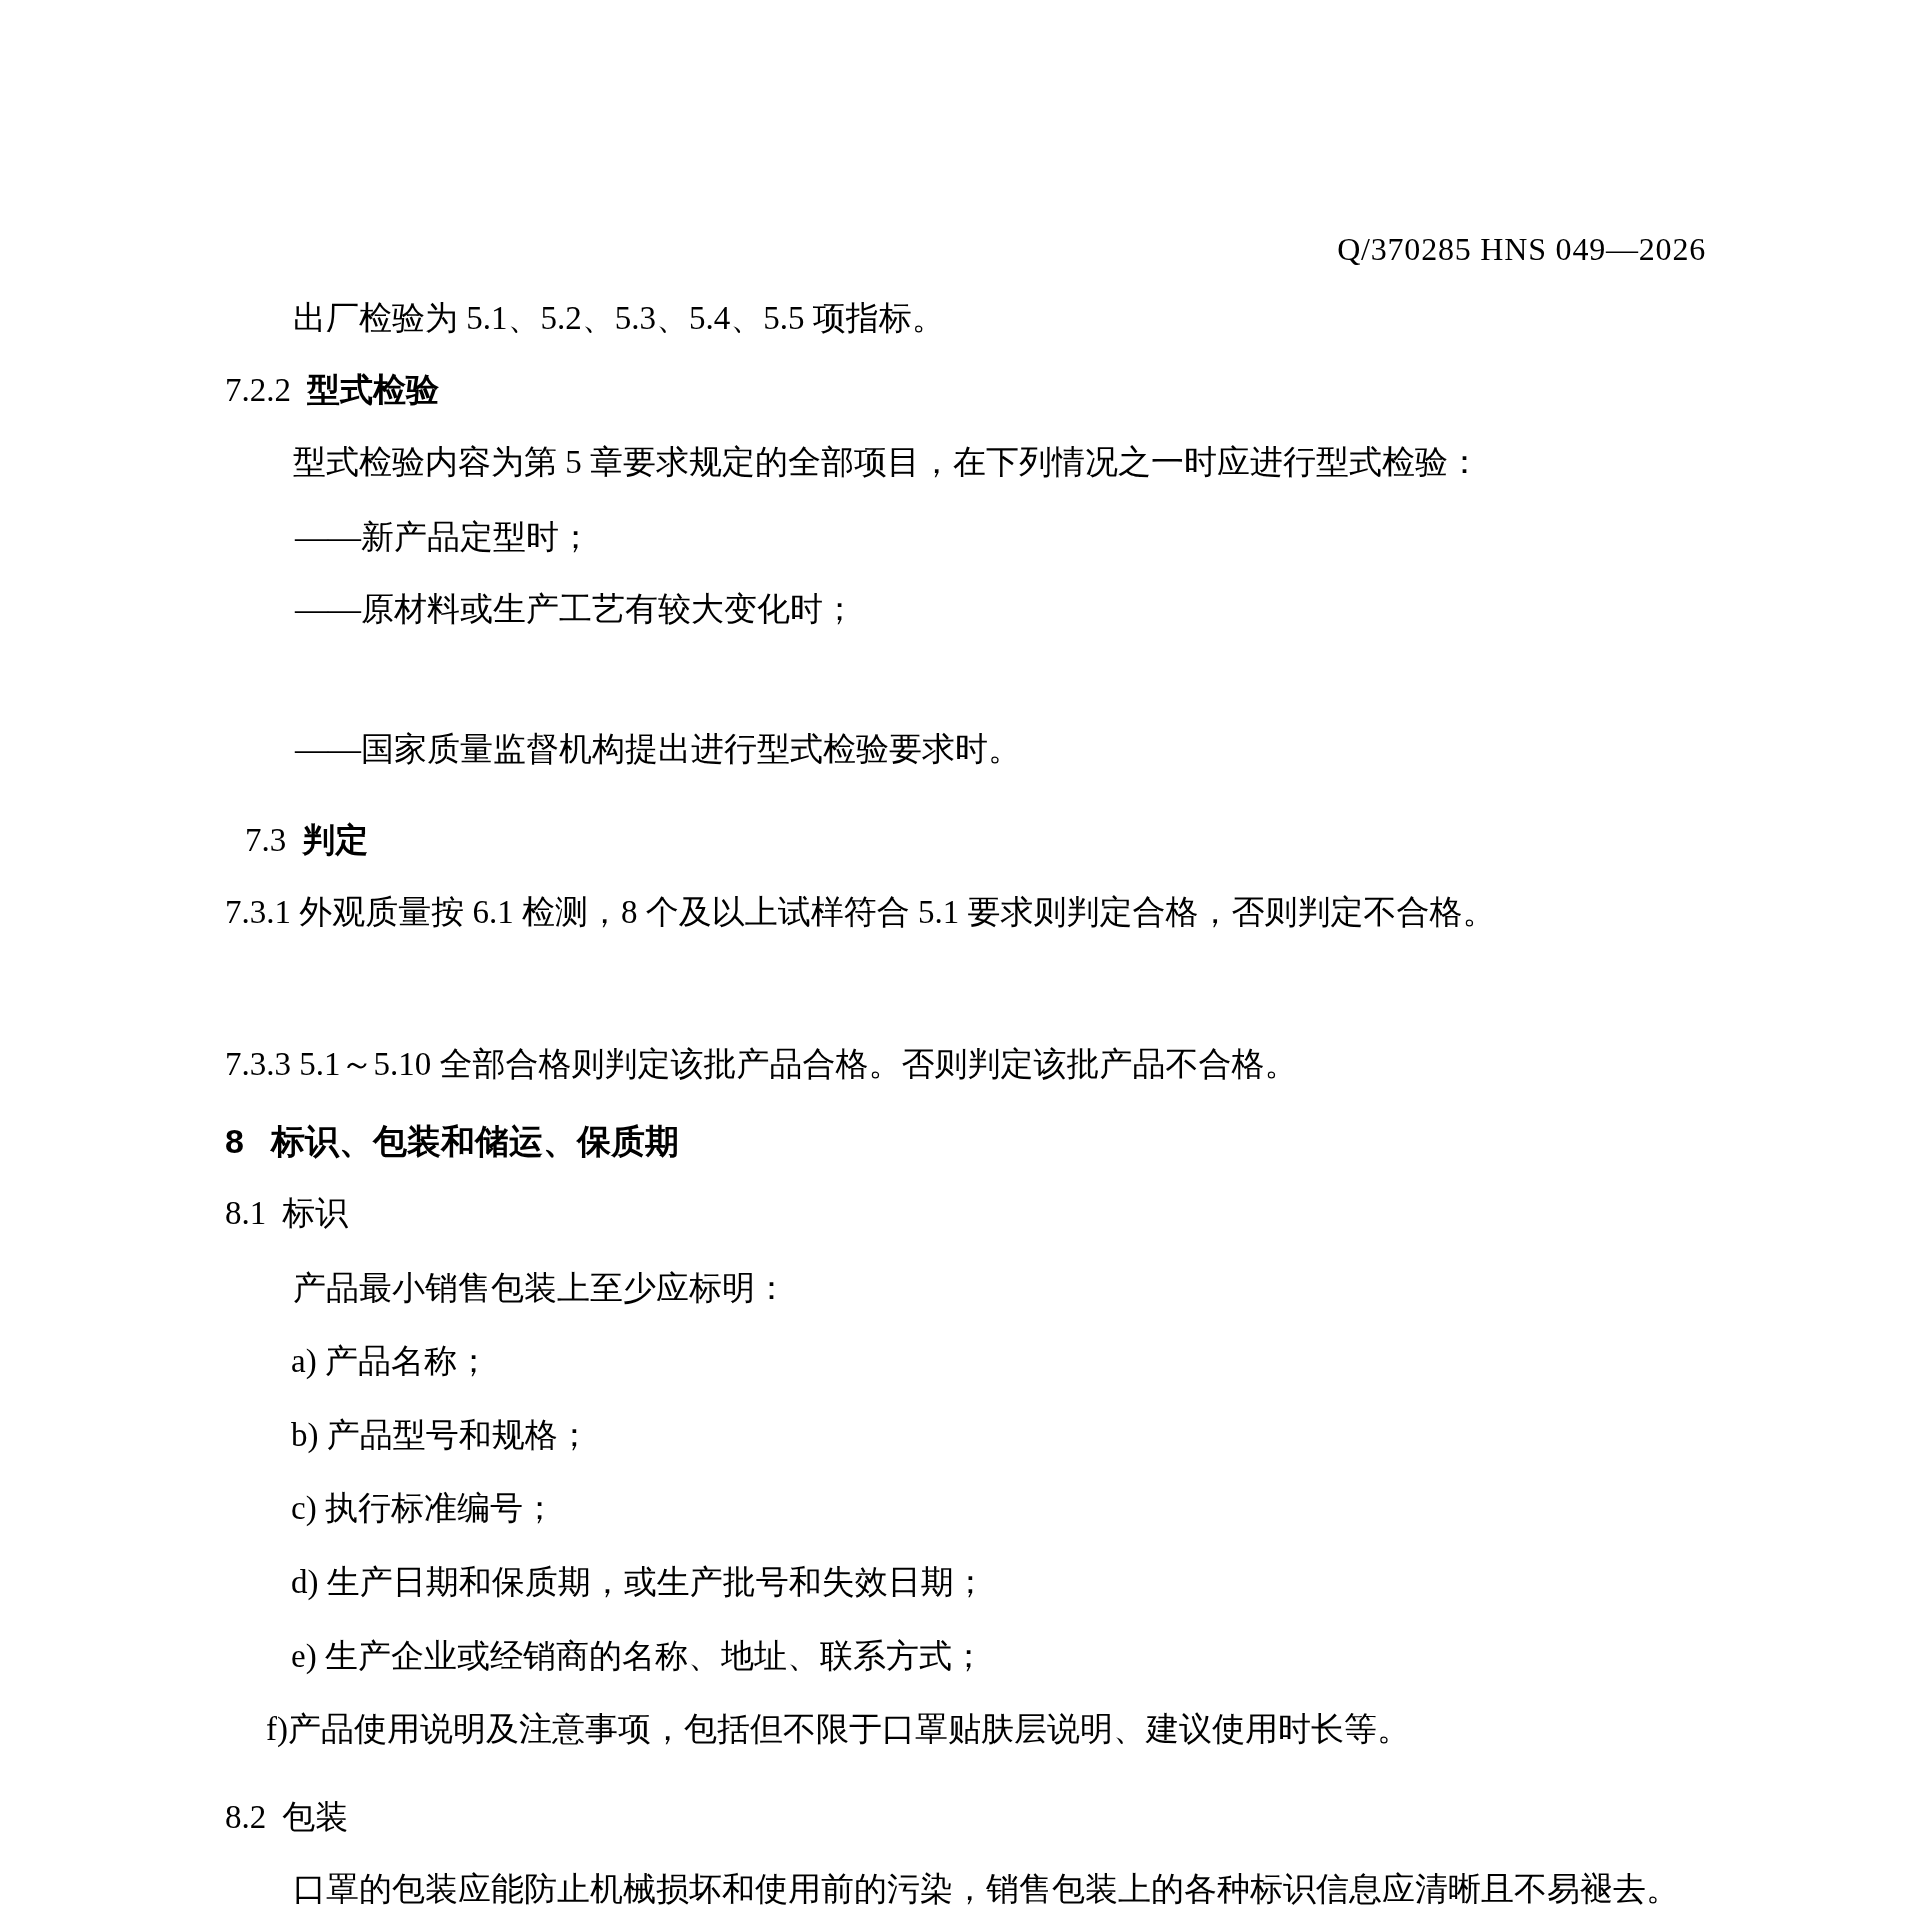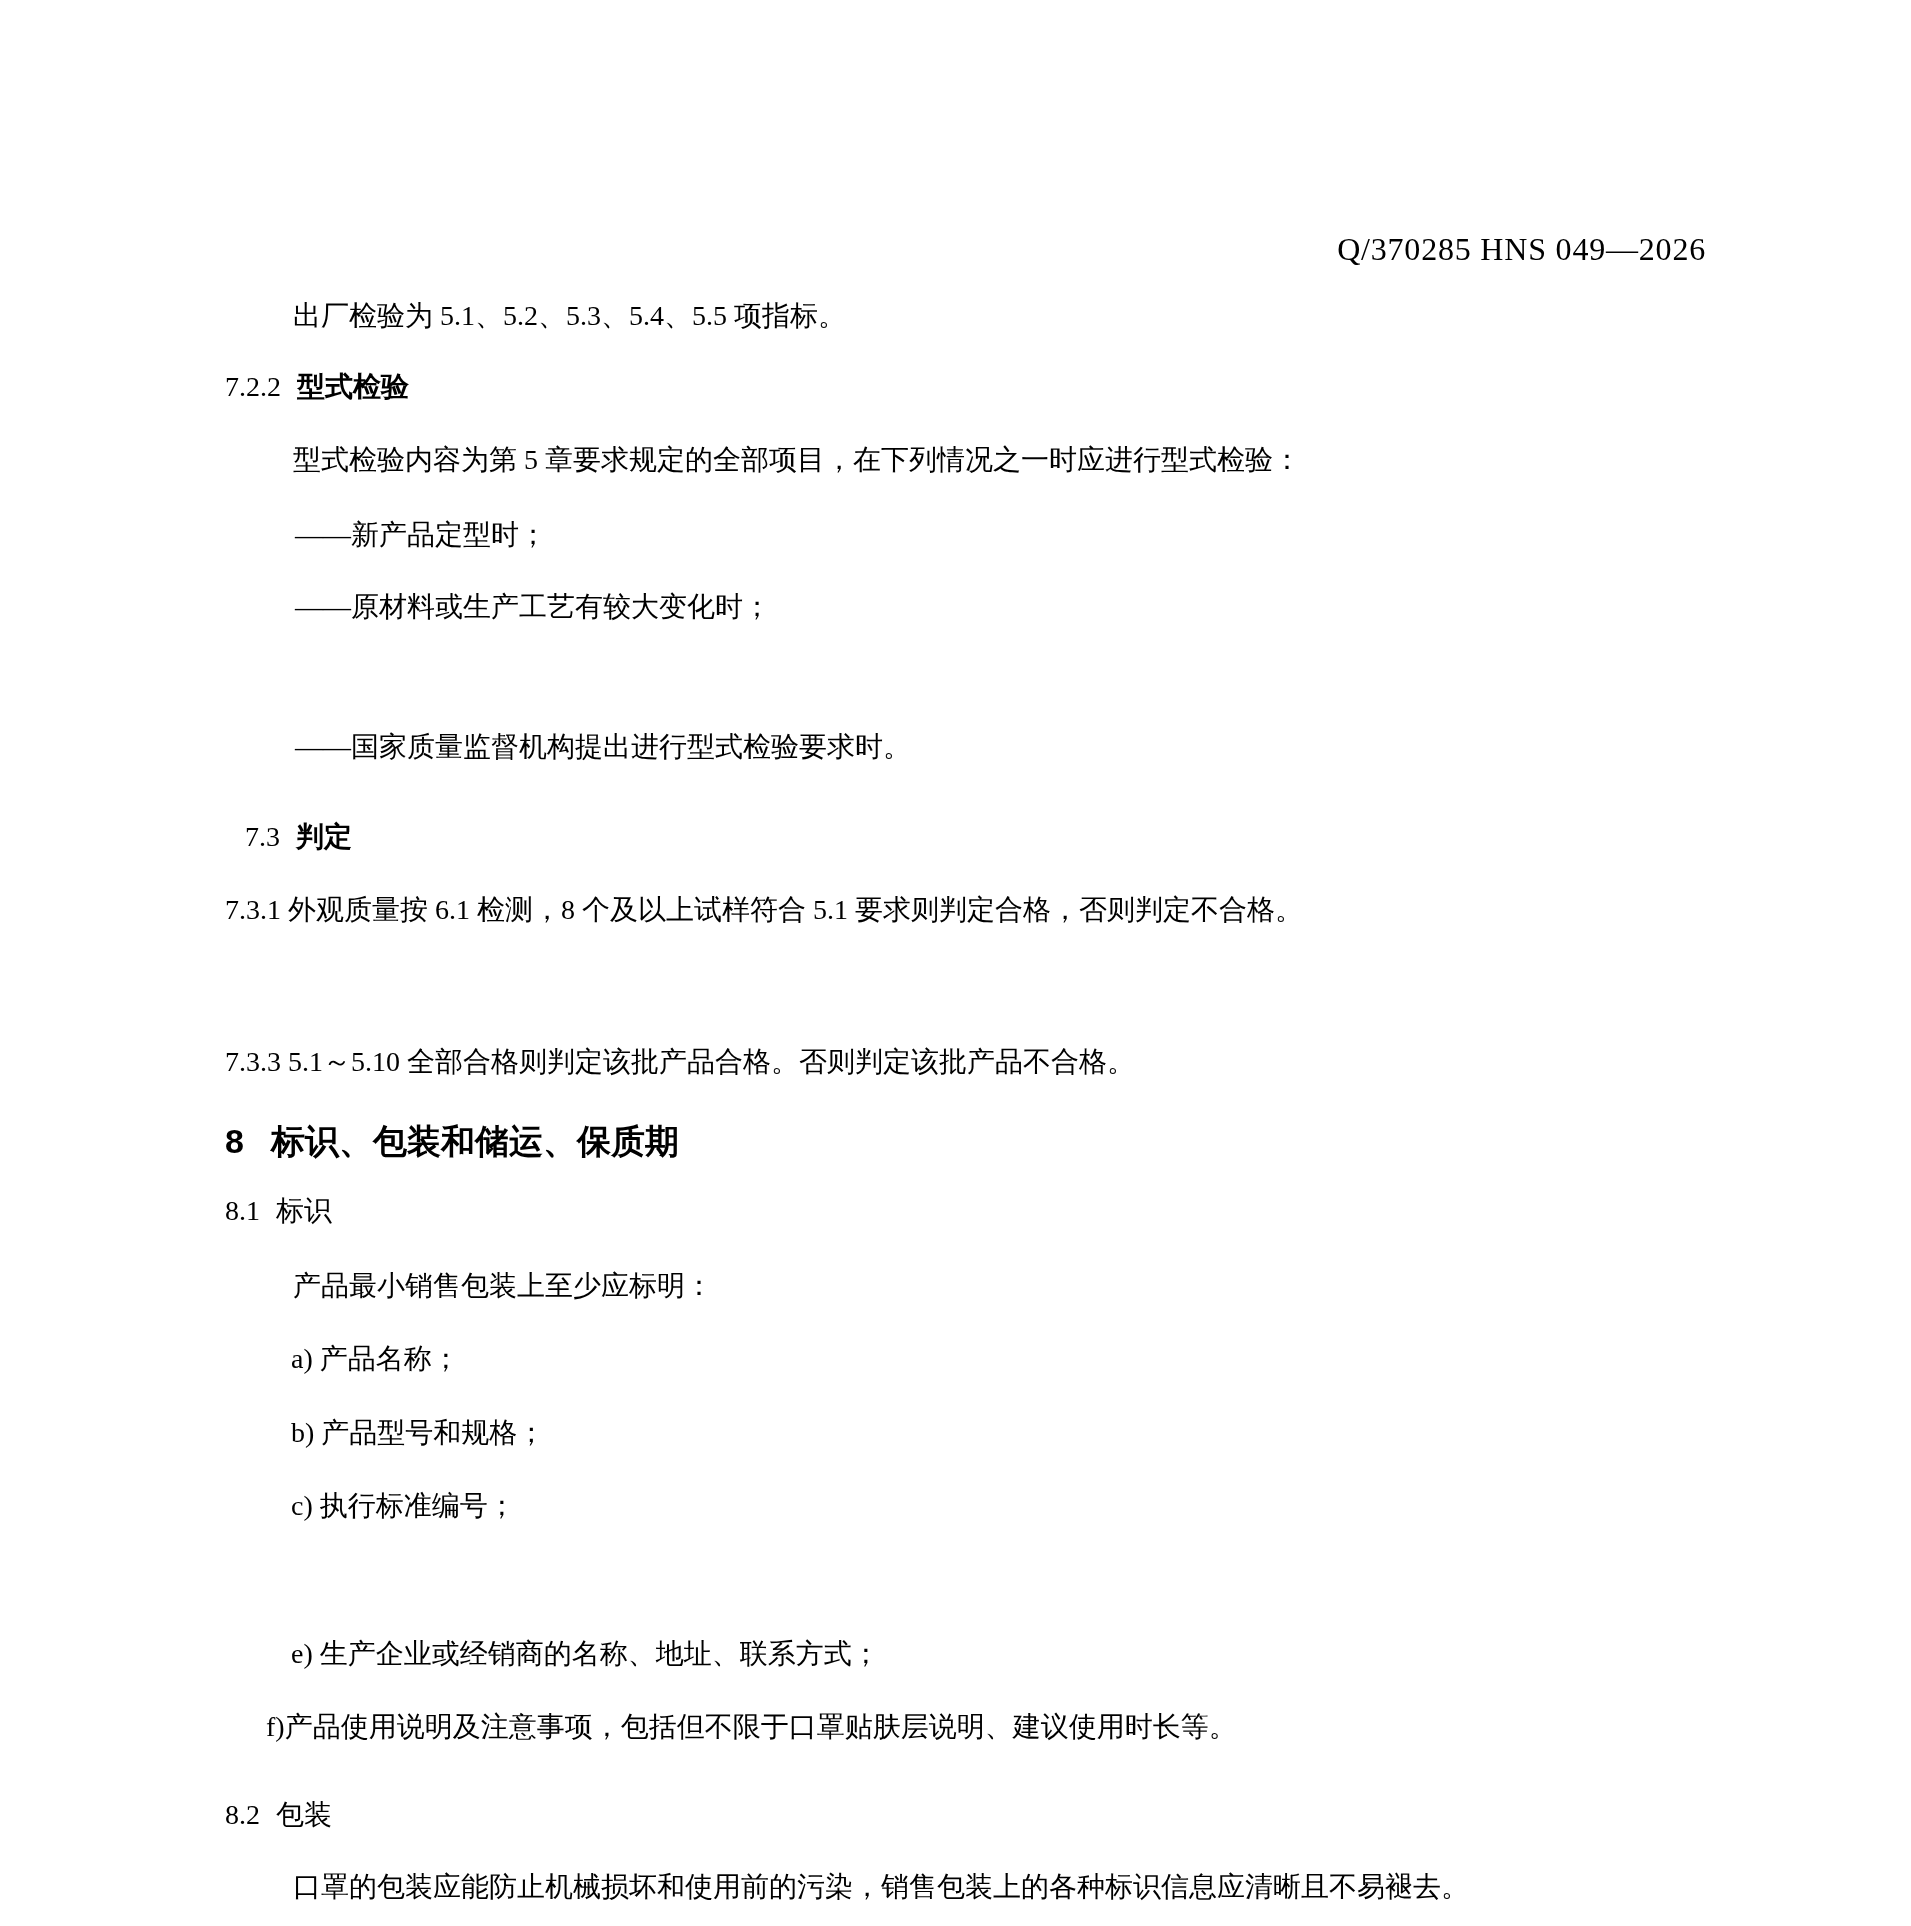--- a/index.html
+++ b/index.html
@@ -7,21 +7,21 @@
     position: relative;
     width: 1911px;
     height: 2703px;
     background: #ffffff;
     color: #000000;
     font-family: "Liberation Serif", "DejaVu Serif", serif;
     overflow: hidden;
   }
   .line {
     position: absolute;
-    font-size: 28px;
+    font-size: 33px;
     line-height: 1.15;
     white-space: nowrap;
     color: #000000;
   }
   .header-code {
     position: absolute;
     top: 231px;
     right: 205px;
     font-size: 32px;
     letter-spacing: 0.8px;
@@ -73,20 +73,21 @@
 
   <div class="line heading plain-title" style="top:1195px; left:225px;">
     <span class="num">8.1</span><span class="title">标识</span>
   </div>
 
   <div class="line" style="top:1270px; left:293px;">产品最小销售包装上至少应标明：</div>
 
   <div class="line" style="top:1343px; left:291px;">a) 产品名称；</div>
   <div class="line" style="top:1417px; left:291px;">b) 产品型号和规格；</div>
   <div class="line" style="top:1490px; left:291px;">c) 执行标准编号；</div>
+  <div class="line" style="top:1564px; left:291px;">d) 生产日期和保质期，或生产批号和失效日期；</div>
   <div class="line" style="top:1638px; left:291px;">e) 生产企业或经销商的名称、地址、联系方式；</div>
   <div class="line" style="top:1711px; left:266px;">f)产品使用说明及注意事项，包括但不限于口罩贴肤层说明、建议使用时长等。</div>
 
   <div class="line heading plain-title" style="top:1799px; left:225px;">
     <span class="num">8.2</span><span class="title">包装</span>
   </div>
 
   <div class="line" style="top:1871px; left:293px;">口罩的包装应能防止机械损坏和使用前的污染，销售包装上的各种标识信息应清晰且不易褪去。</div>
 
 </div>

